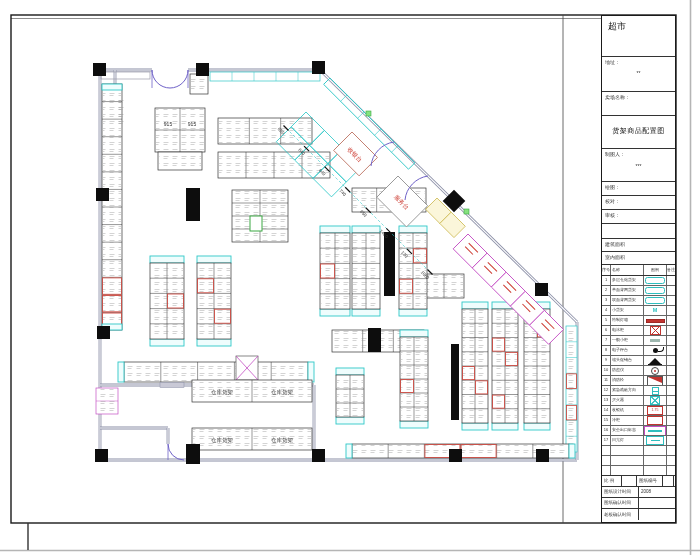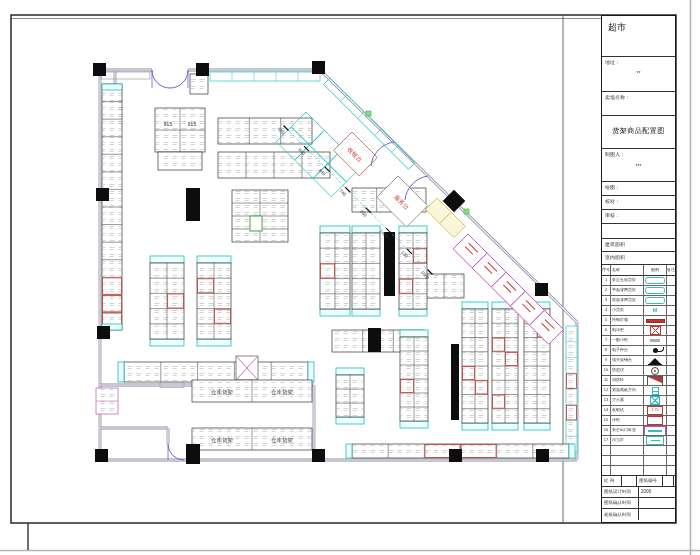--- a/index.html
+++ b/index.html
@@ -5,21 +5,21 @@
   html,body{margin:0;padding:0;background:#fdfdfd;}
   .sheet{position:relative;width:700px;height:555px;background:#ffffff;overflow:hidden;
          font-family:"Liberation Sans", sans-serif;color:#222;}
   svg{position:absolute;left:0;top:0;}
   
   .tb{position:absolute;left:601px;top:15px;width:75px;height:508px;
       border:1.2px solid #1a1a1a;box-sizing:border-box;background:#fff;font-size:5px;line-height:1.2;}
   .tb .sec{position:relative;border-bottom:0.8px solid #333;box-sizing:border-box;overflow:hidden;}
   .tb .lab{position:absolute;left:3px;top:2px;color:#333;font-size:5px;}
   .tb .val{position:absolute;left:0;right:0;text-align:center;color:#333;}
-  .store{font-size:9px;padding:6px 14px 0 6px;color:#111;}
+  .store{font-size:9px;padding:6px 14px 0 6px;color:#111;font-family:Liberation Mono, monospace;}
   .dtitle{font-size:7px;text-align:center;padding-top:11px;color:#111;letter-spacing:0.5px;}
   
   .lg-row{display:flex;height:10px;box-sizing:border-box;border-bottom:0.5px solid #666;}
   .lg-row.hdr{height:11px;font-size:4.5px;border-bottom:0.7px solid #333;}
   .lg-c{box-sizing:border-box;border-right:0.5px solid #666;display:flex;align-items:center;justify-content:center;
         overflow:hidden;font-size:4px;color:#333;}
   .lg-no{width:9px;}
   .lg-nm{width:33px;justify-content:flex-start;padding-left:1px;}
   .lg-sy{width:23px;}
   .lg-bk{width:8px;border-right:none;}

